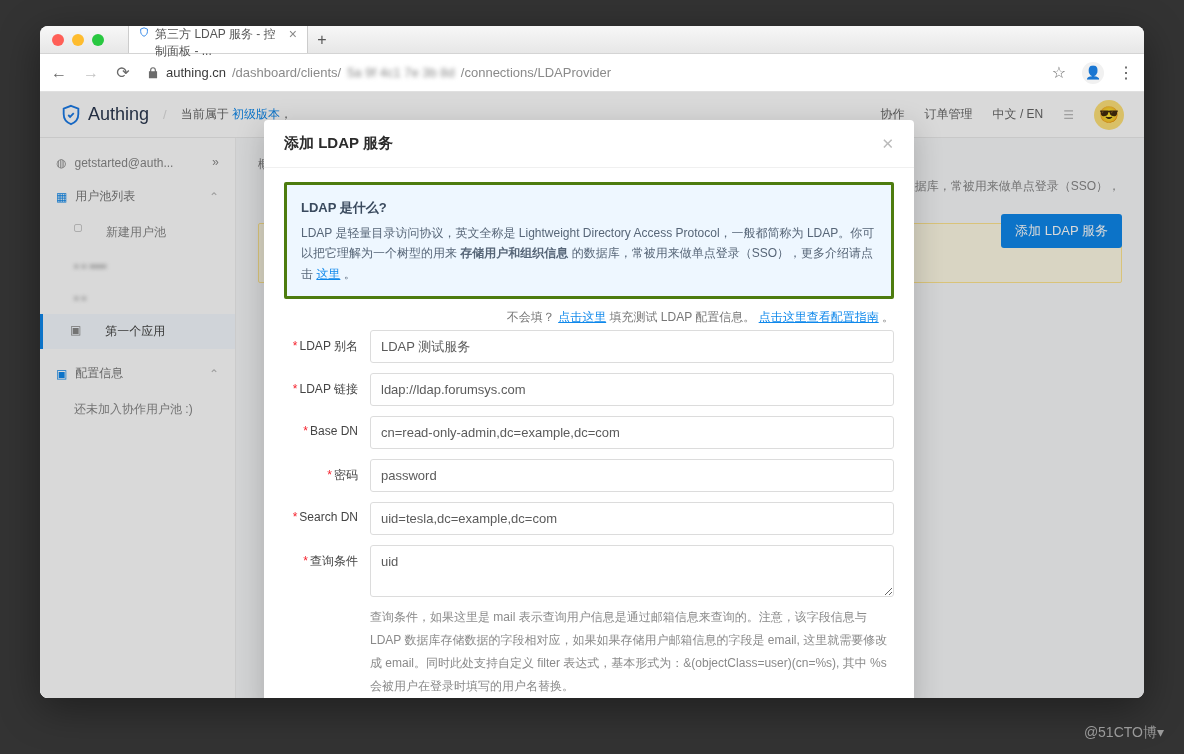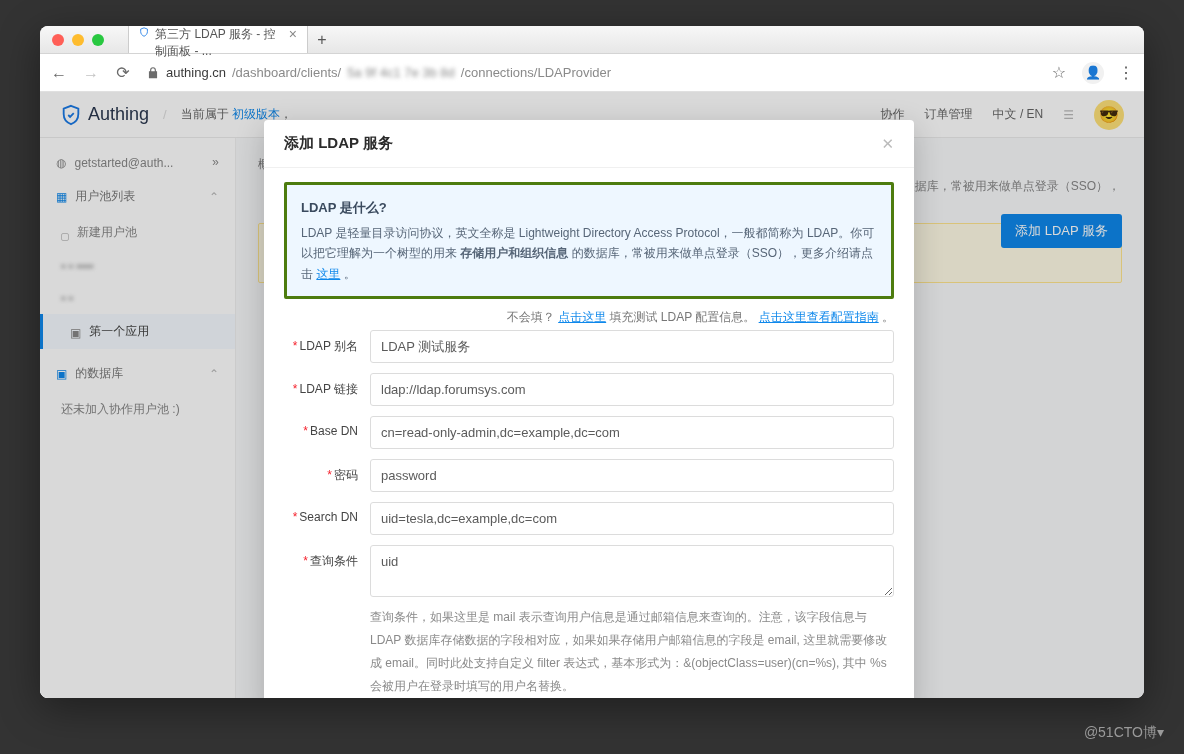--- a/index.html
+++ b/index.html
@@ -32,21 +32,21 @@
   .hdr-link .prim { color:#0f88eb; }
   .hdr-right { margin-left:auto; display:flex; align-items:center; gap:20px; font-size:12px; color:#666; }
   .face { width:30px; height:30px; border-radius:50%; background:#ffe27a; display:flex; align-items:center; justify-content:center; font-size:16px;}
   
   .main { display:flex; height:calc(100% - 28px - 38px - 46px); background:#f8f9fb; }
   .sidebar { width:196px; background:#fff; border-right:1px solid #f0f0f0; padding:10px 0; font-size:12px; }
   .side-hdr { display:flex; align-items:center; padding:8px 16px; color:#888; gap:8px; }
   .side-hdr .hamb { transform:rotate(180deg); }
   .side-section { display:flex; align-items:center; padding:10px 16px; color:#7a7a7a; gap:8px; }
   .side-section .chev { margin-left:auto; color:#bbb; }
-  .side-item { padding:9px 16px 9px 21px; color:#888; display:flex; align-items:flex-end; gap:8px; cursor:pointer;}
+  .side-item { padding:9px 16px 9px 34px; color:#888; display:flex; align-items:flex-start; gap:24px; cursor:pointer;}
   .side-item.active { border-left:3px solid #0f88eb; background:#f5faff; color:#444; padding-left:27px;}
   .side-dot { width:8px; height:8px; border:1px solid #ccc; border-radius:2px; }
   .content { flex:1; padding:18px 22px; position:relative; font-size:12px; color:#777; }
   .info-box { border:1px solid #ffe58f; background:#fffbe6; padding:12px 16px; border-radius:2px; margin-top:50px; }
   .add-btn { position:absolute; right:22px; top:76px; background:#0f88eb; color:#fff; padding:8px 14px; border-radius:3px; font-size:13px;}
   
   .dim { position:absolute; inset:66px 0 0 0; background:rgba(0,0,0,0.15); }
   
   .modal { position:absolute; left:224px; top:94px; width:650px; max-height:590px; background:#fff; border-radius:4px; box-shadow:0 8px 30px rgba(0,0,0,0.2); display:flex; flex-direction:column; }
   .modal-hdr { display:flex; align-items:center; padding:14px 20px; border-bottom:1px solid #f0f0f0; }
@@ -150,21 +150,21 @@
       </div>
       <div class="side-item" style="filter:blur(2px);">
         <span>▪  ▪</span>
       </div>
       <div class="side-item active">
         <span style="color:#888;">▣</span>
         <span>第一个应用</span>
       </div>
       <div class="side-section" style="margin-top:6px;">
         <span style="color:#0f88eb;">▣</span>
-        <span>的数据库</span>
+        <span>配置信息</span>
         <span class="chev">⌃</span>
       </div>
       <div class="side-item">
         <span>还未加入协作用户池 :)</span>
       </div>
     </div>
 
     <div class="content">
       <span>概</span>
       <div style="position:absolute; right:24px; top:40px; color:#888;">的数据库，常被用来做单点登录（SSO），</div>

